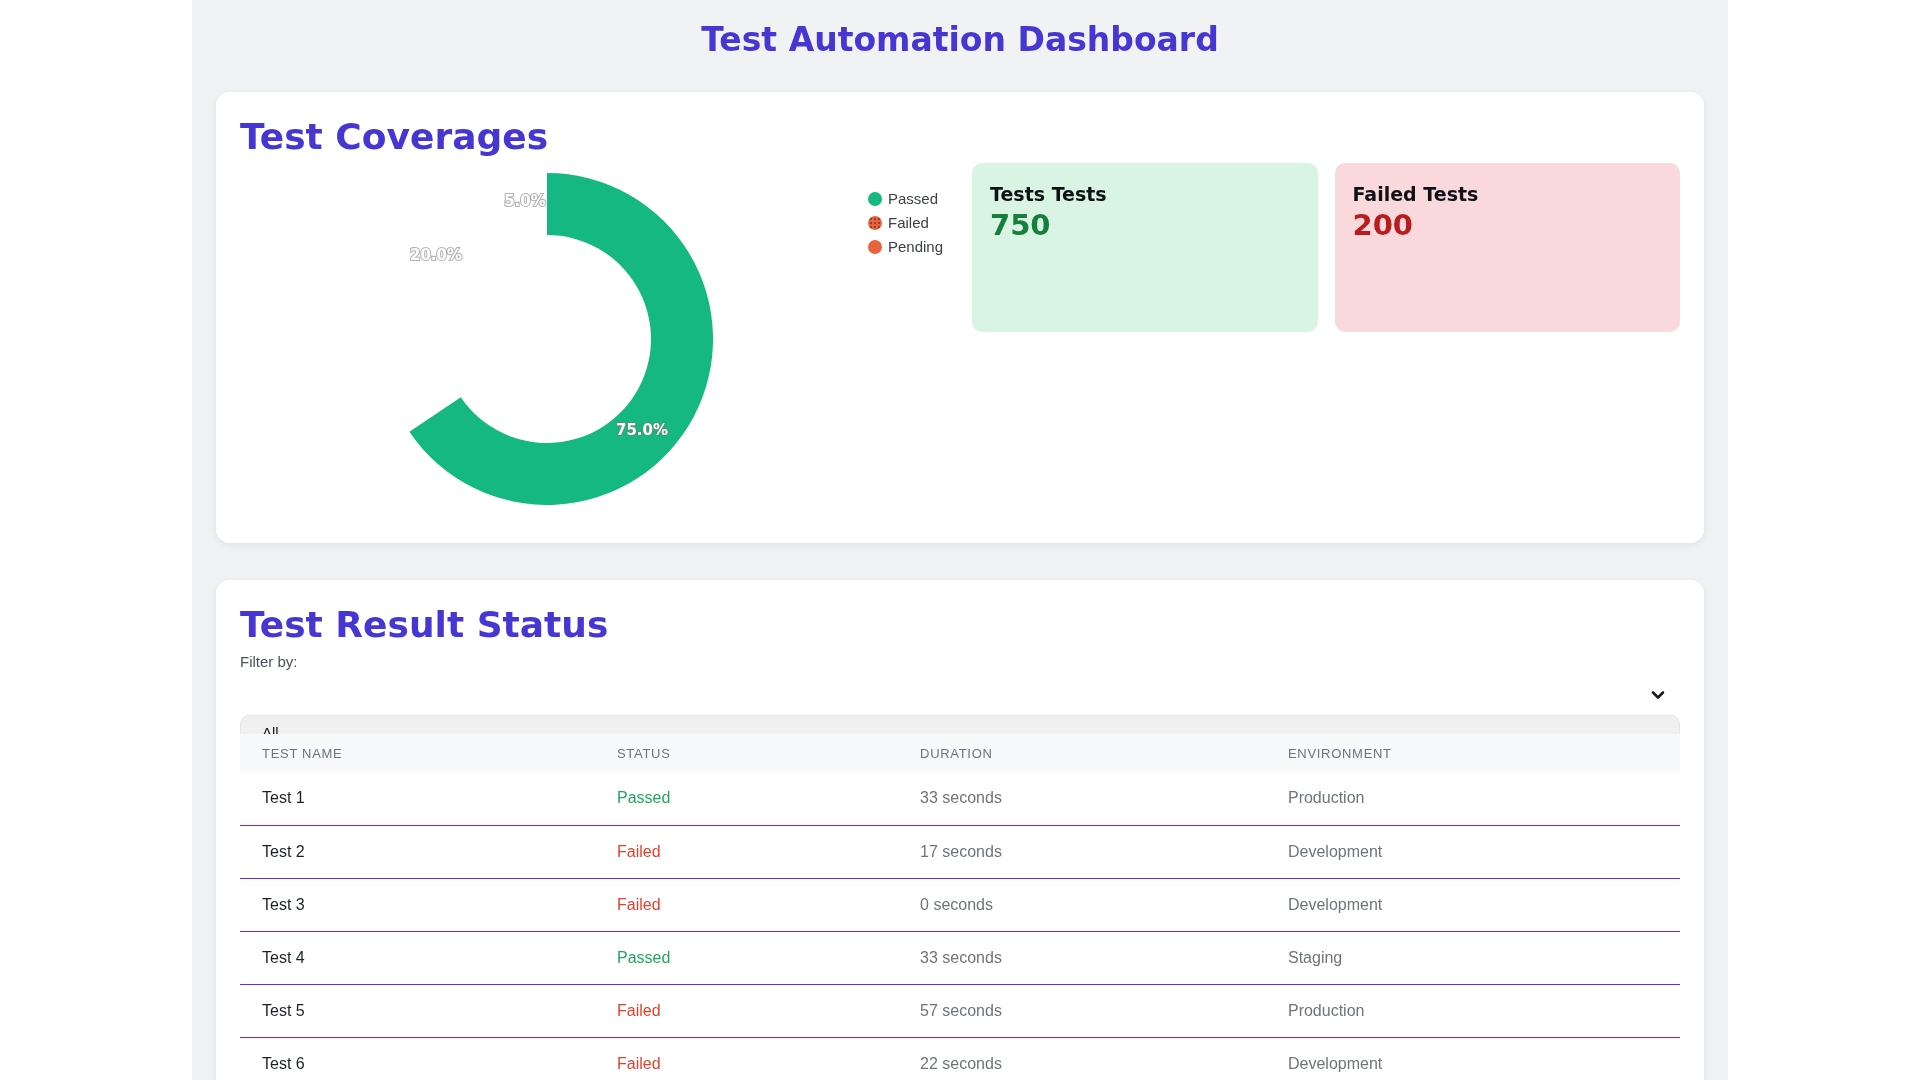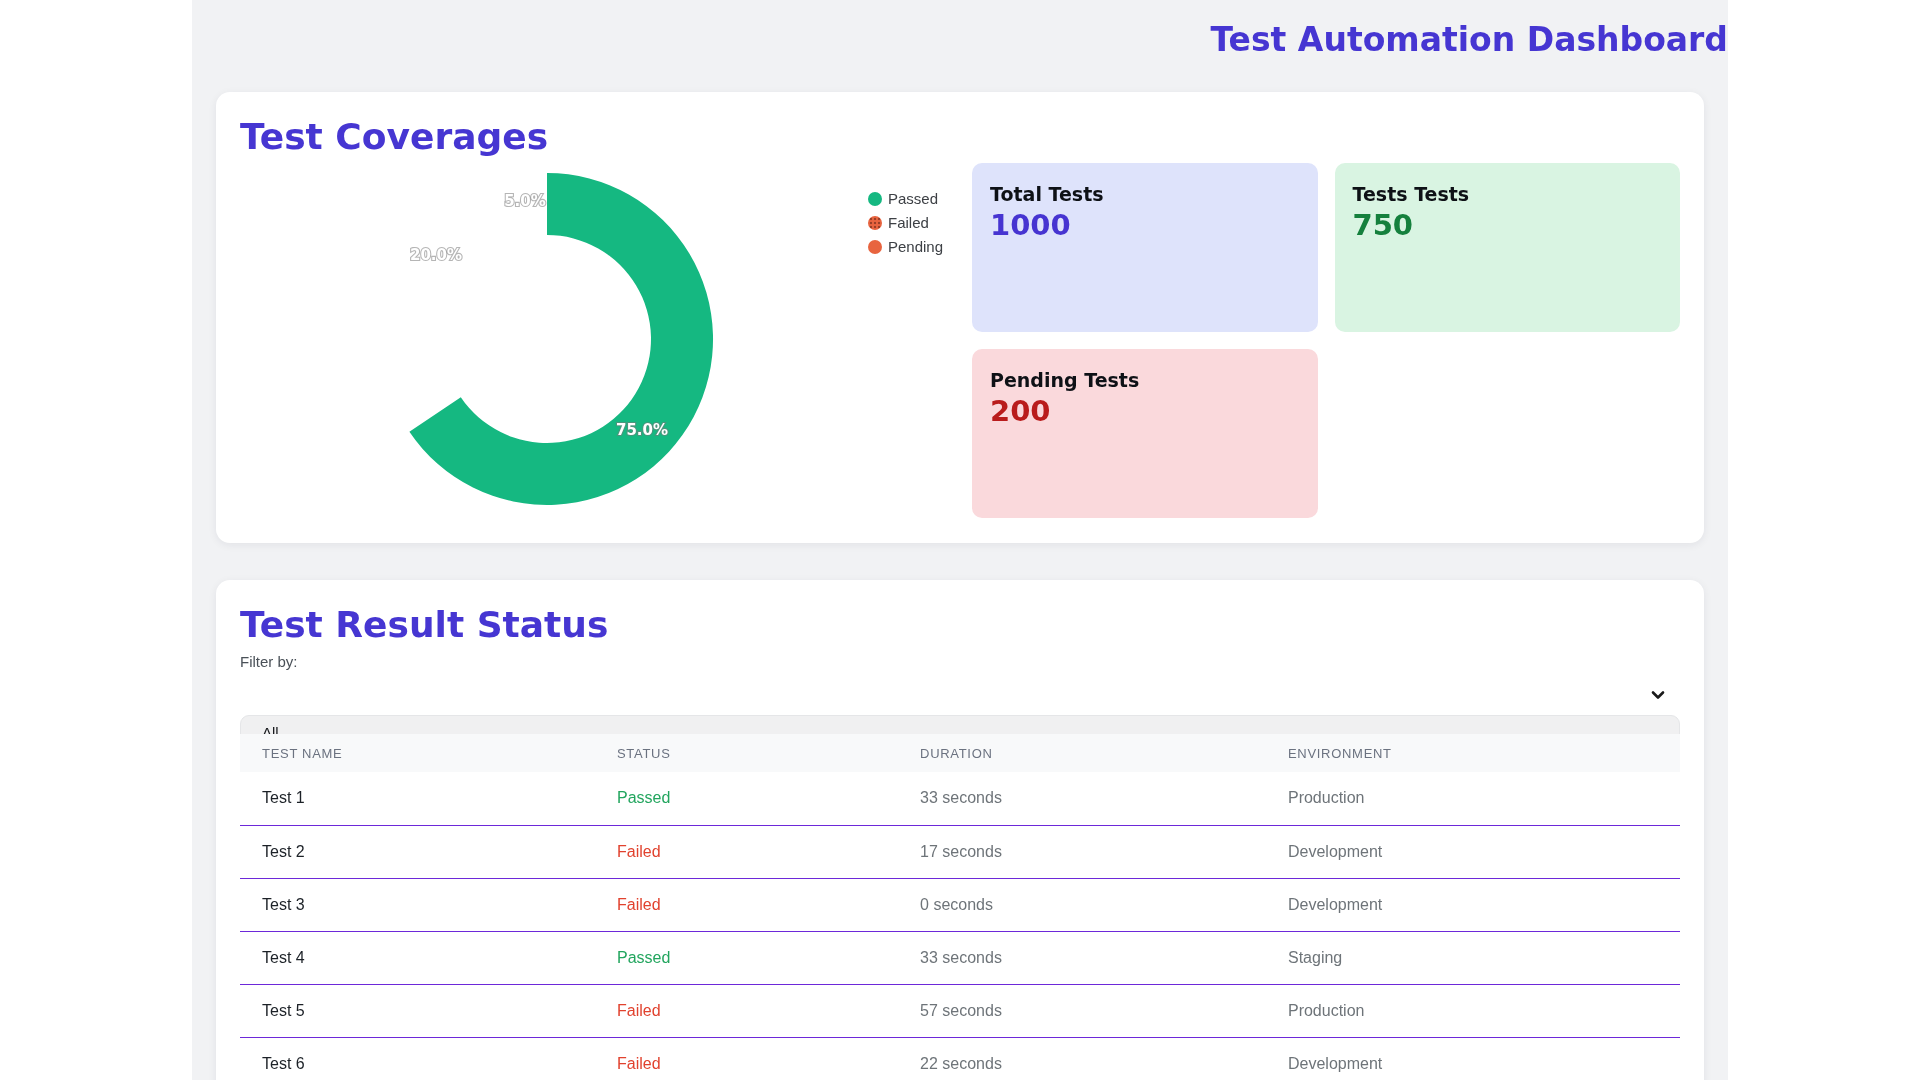--- a/index.html
+++ b/index.html
@@ -1,20 +1,20 @@
 <!DOCTYPE html>
 <html><head>
 <meta charset="utf-8">
 <style>
   * { box-sizing: border-box; margin: 0; padding: 0; }
   html, body { width: 1920px; height: 1080px; background: #ffffff; overflow: hidden;
                font-family: "Liberation Sans", sans-serif; }
   .container { position: absolute; left: 192px; top: 0; width: 1536px; height: 1080px;
                background: #f1f2f4; }
-  .page-title { position: absolute; top: 20px; left: 0; width: 100%; text-align: right;
+  .page-title { position: absolute; top: 20px; left: 0; width: 100%; text-align: center;
                 font-family: "DejaVu Sans", sans-serif; font-weight: bold; font-size: 33px;
                 color: #4636d2; }
   .card { position: absolute; left: 24px; width: 1488px; background: #ffffff;
           border-radius: 14px; box-shadow: 0 2px 8px rgba(30,35,60,0.07); }
   .card-coverage { top: 92px; height: 451px; }
   .card-results  { top: 580px; height: 560px; }
   .card-heading { position: absolute; left: 24px; top: 24px;
                   font-family: "DejaVu Sans", sans-serif; font-weight: bold;
                   font-size: 36px; color: #4636d2; }
 
@@ -97,30 +97,26 @@
         <span class="legend-dot dot-failed"></span>
         <span class="legend-label">Failed</span>
       </div>
       <div class="legend-item">
         <span class="legend-dot dot-pending"></span>
         <span class="legend-label">Pending</span>
       </div>
     </div>
 
     <div class="stats-grid">
-      <div class="stat-card stat-total">
-        <div class="stat-title">Total Tests</div>
-        <div class="stat-value">1000</div>
-      </div>
       <div class="stat-card stat-passed">
         <div class="stat-title">Tests Tests</div>
         <div class="stat-value">750</div>
       </div>
       <div class="stat-card stat-failed">
-        <div class="stat-title">Pending Tests</div>
+        <div class="stat-title">Failed Tests</div>
         <div class="stat-value">200</div>
       </div>
     </div>
   </section>
 
   <section class="card card-results">
     <h2 class="card-heading">Test Result Status</h2>
 
     <div class="filter-label">Filter by:</div>
 

